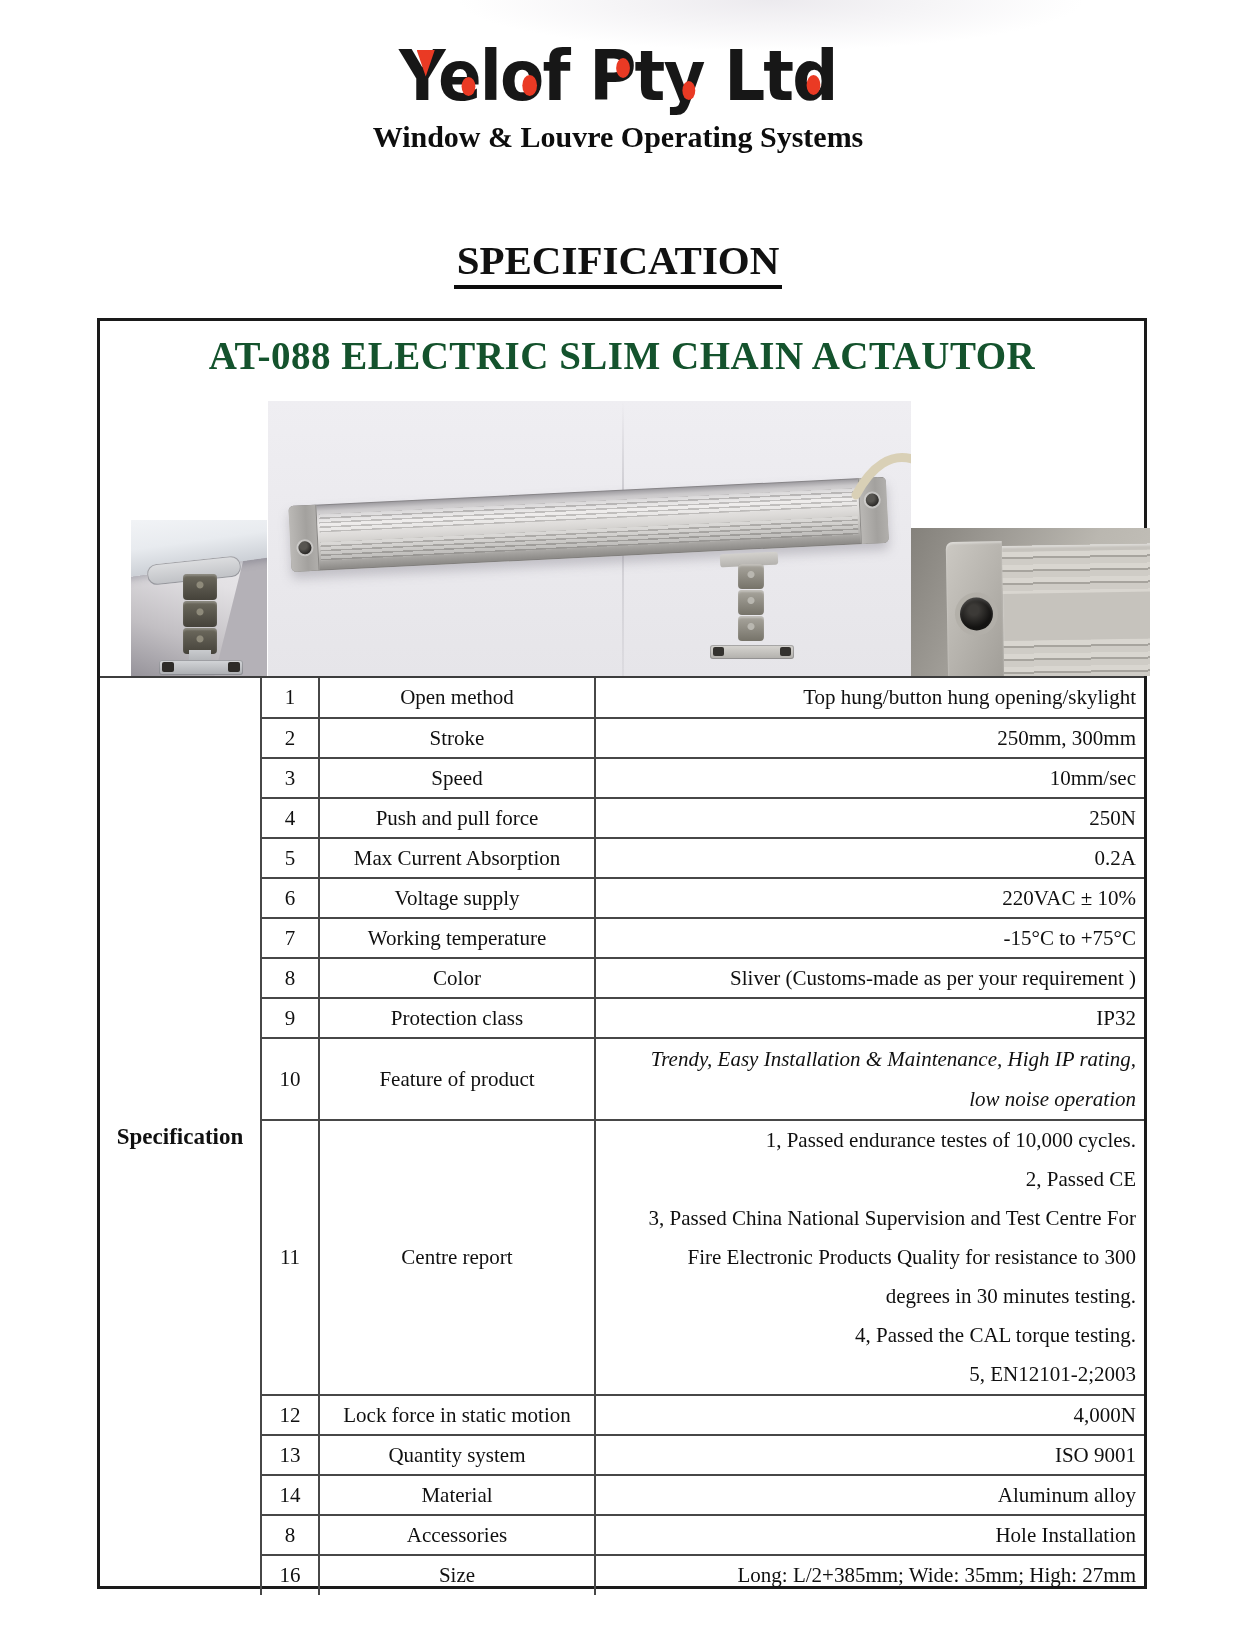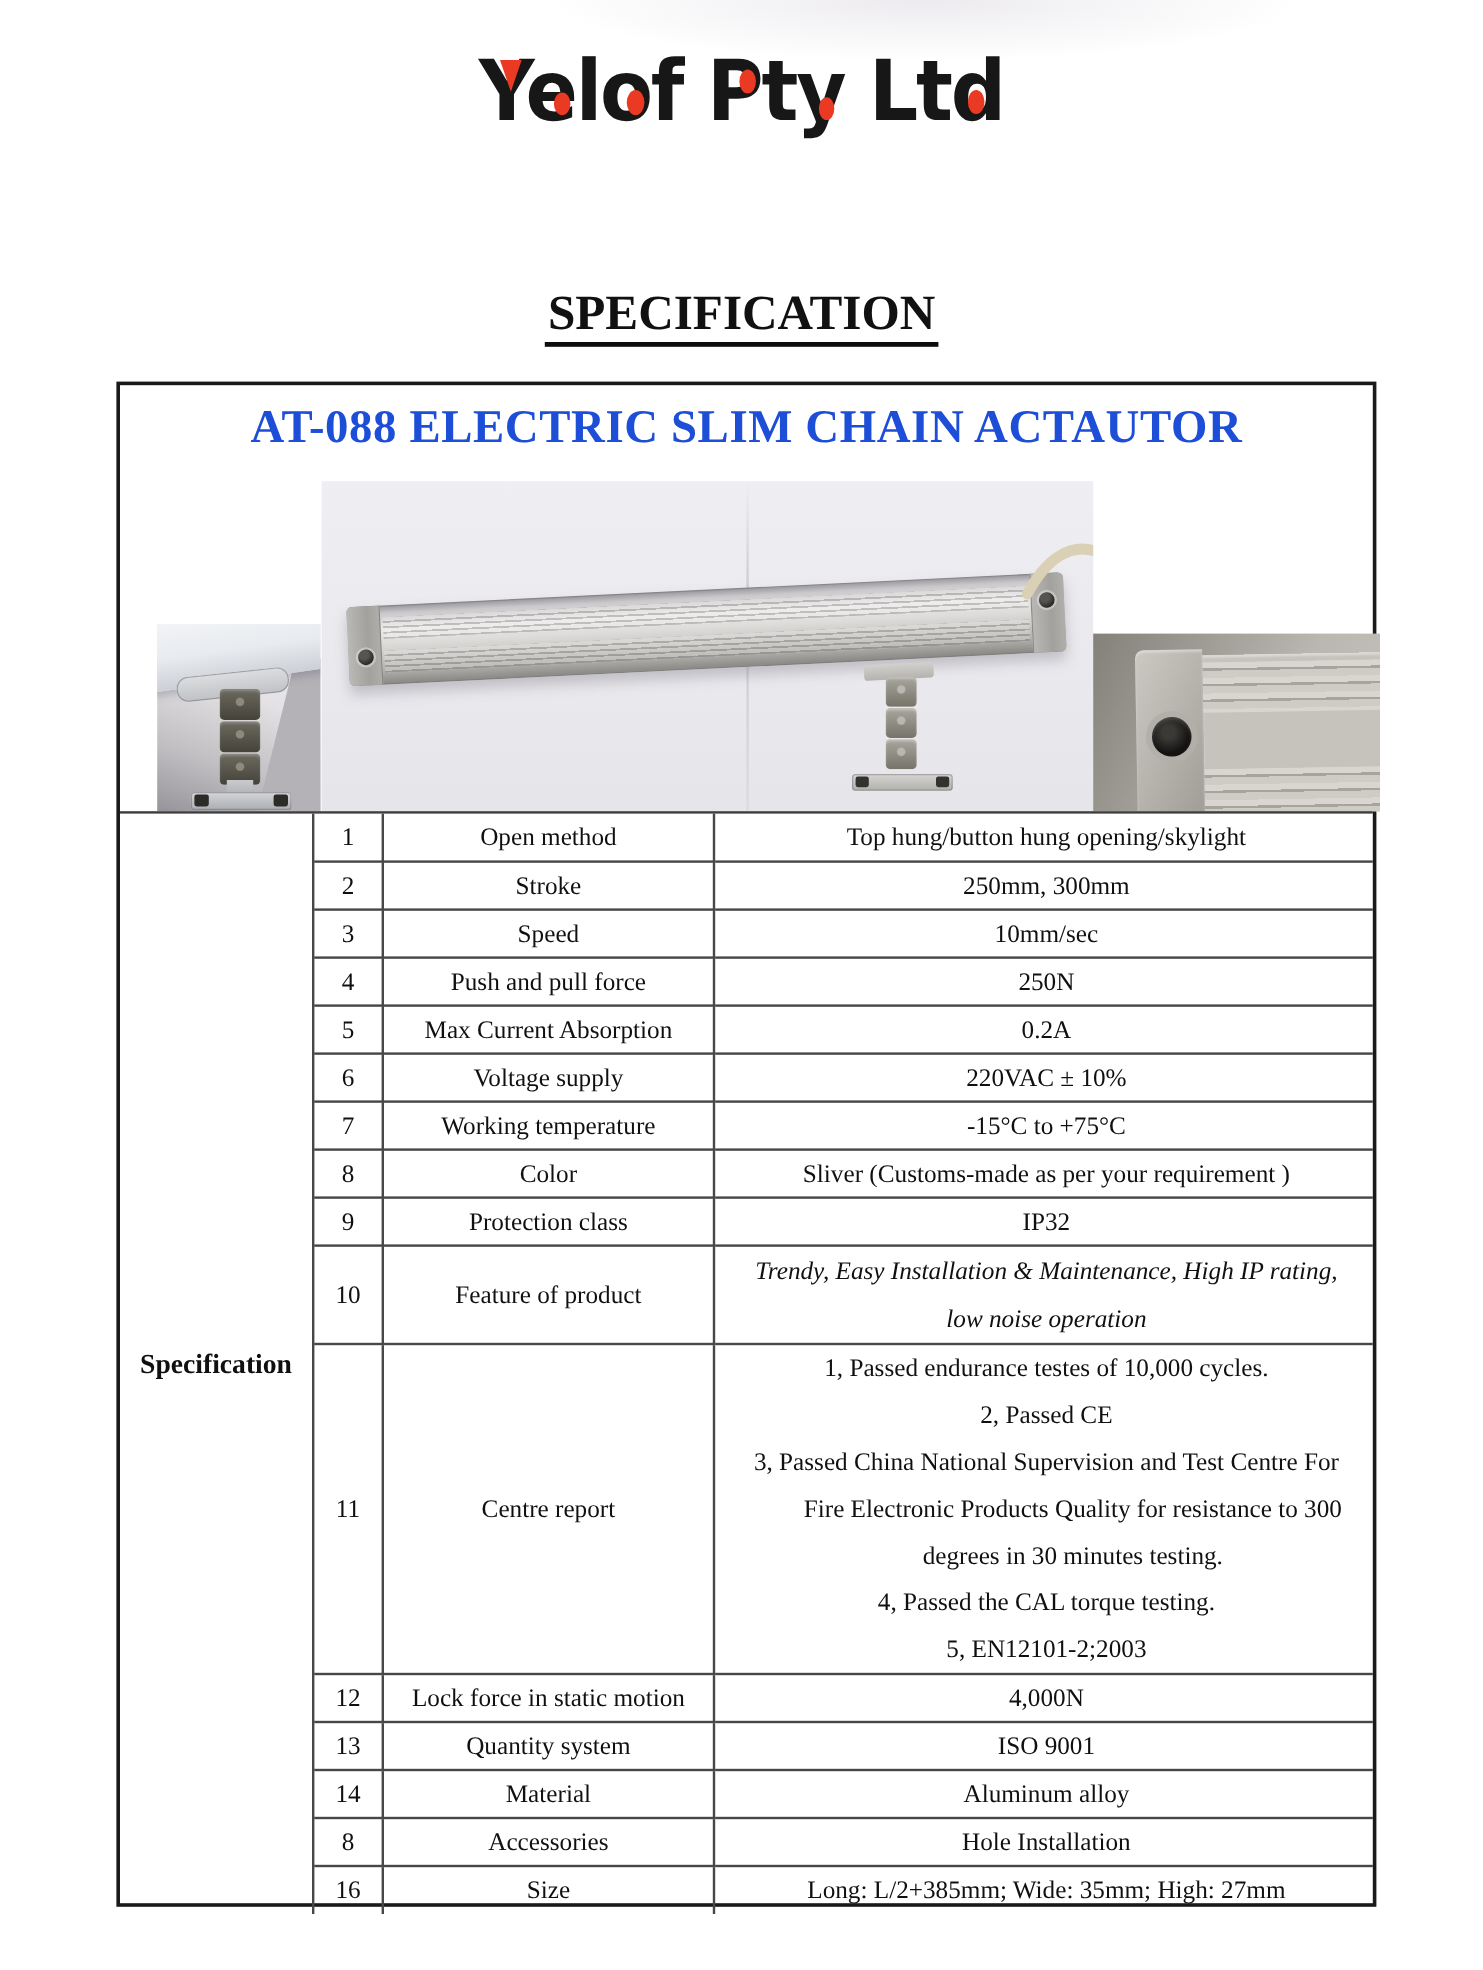--- a/index.html
+++ b/index.html
@@ -25,21 +25,21 @@
 
   
   .doc-heading{position:absolute;top:236px;left:0;width:100%;text-align:center;margin:0;}
   .doc-heading span{font-weight:bold;font-size:41px;letter-spacing:0px;
         border-bottom:4px solid #0d0d0d;padding:0 3px 2px;}
 
   
   .spec-box{position:absolute;left:97px;top:318px;width:1050px;height:1271px;
         border:3px solid #1a1a1a;box-sizing:border-box;background:#fff;}
   .product-title{margin:0;padding-top:12px;text-align:center;font-weight:bold;
-        font-size:39px;letter-spacing:0.5px;color:#1d4ed8;}
+        font-size:39px;letter-spacing:0.5px;color:#14532d;}
 
   
   .photos{position:absolute;left:0;top:0;width:100%;height:355px;}
   .photo{position:absolute;overflow:hidden;}
   .photo-left{left:31px;top:199px;width:136px;height:156px;
         background:linear-gradient(200deg,#f0eff1 0%,#e3e1e4 40%,#c2bfc3 72%,#96939a 100%);}
   .pl-shadow{position:absolute;right:-30px;top:30px;width:70px;height:160px;
         background:#b4b1b7;transform:rotate(14deg);}
   .pl-blade{position:absolute;left:-16px;top:-30px;width:180px;height:76px;
         background:linear-gradient(180deg,#f8f9fb 0%,#e8ebef 65%,#ccd0d6 100%);
@@ -110,21 +110,21 @@
         background:repeating-linear-gradient(180deg,#d9d6d0 0 5px,#a7a49e 5px 7px,#cfccc6 7px 13px);}
   .pr-body::before{top:6px;} .pr-body::after{bottom:8px;}
 
   
   .table-wrap{position:absolute;left:0;top:355px;width:100%;border-top:2px solid #3d3d3d;}
   table.spec-table{width:100%;border-collapse:collapse;border-style:hidden;table-layout:fixed;}
   .spec-table td{border:2px solid #474747;font-size:21px;color:#101010;
         vertical-align:middle;overflow:hidden;}
   td.c-no{text-align:center;}
   td.c-label{text-align:center;padding:0 4px;}
-  td.c-value{text-align:center;padding:0 8px 0 12px;}
+  td.c-value{text-align:right;padding:0 8px 0 12px;}
   td.spec-cell{font-weight:bold;font-size:23px;text-align:center;}
   .vline{height:39px;line-height:39px;white-space:nowrap;}
   .vline.tall{height:40px;line-height:40px;font-style:italic;}
   .vline.indent{padding-left:44px;}
 </style>
 </head>
 <body>
 
 <div class="page">
   <div class="scan-shade"></div>
@@ -132,20 +132,21 @@
   <header class="logo-block">
     <div class="logo-wrap">
       <span class="logo-text">Yelof Pty Ltd</span>
       <i class="acc acc-y"></i>
       <i class="acc acc-e"></i>
       <i class="acc acc-o"></i>
       <i class="acc acc-p"></i>
       <i class="acc acc-y2"></i>
       <i class="acc acc-d"></i>
     </div>
+    <div class="tagline">Window &amp; Louvre Operating Systems</div>
   </header>
 
   <h1 class="doc-heading">
     <span>SPECIFICATION</span>
   </h1>
 
   <section class="spec-box">
     <h2 class="product-title">AT-088 ELECTRIC SLIM CHAIN ACTAUTOR</h2>
 
     <div class="photos">

